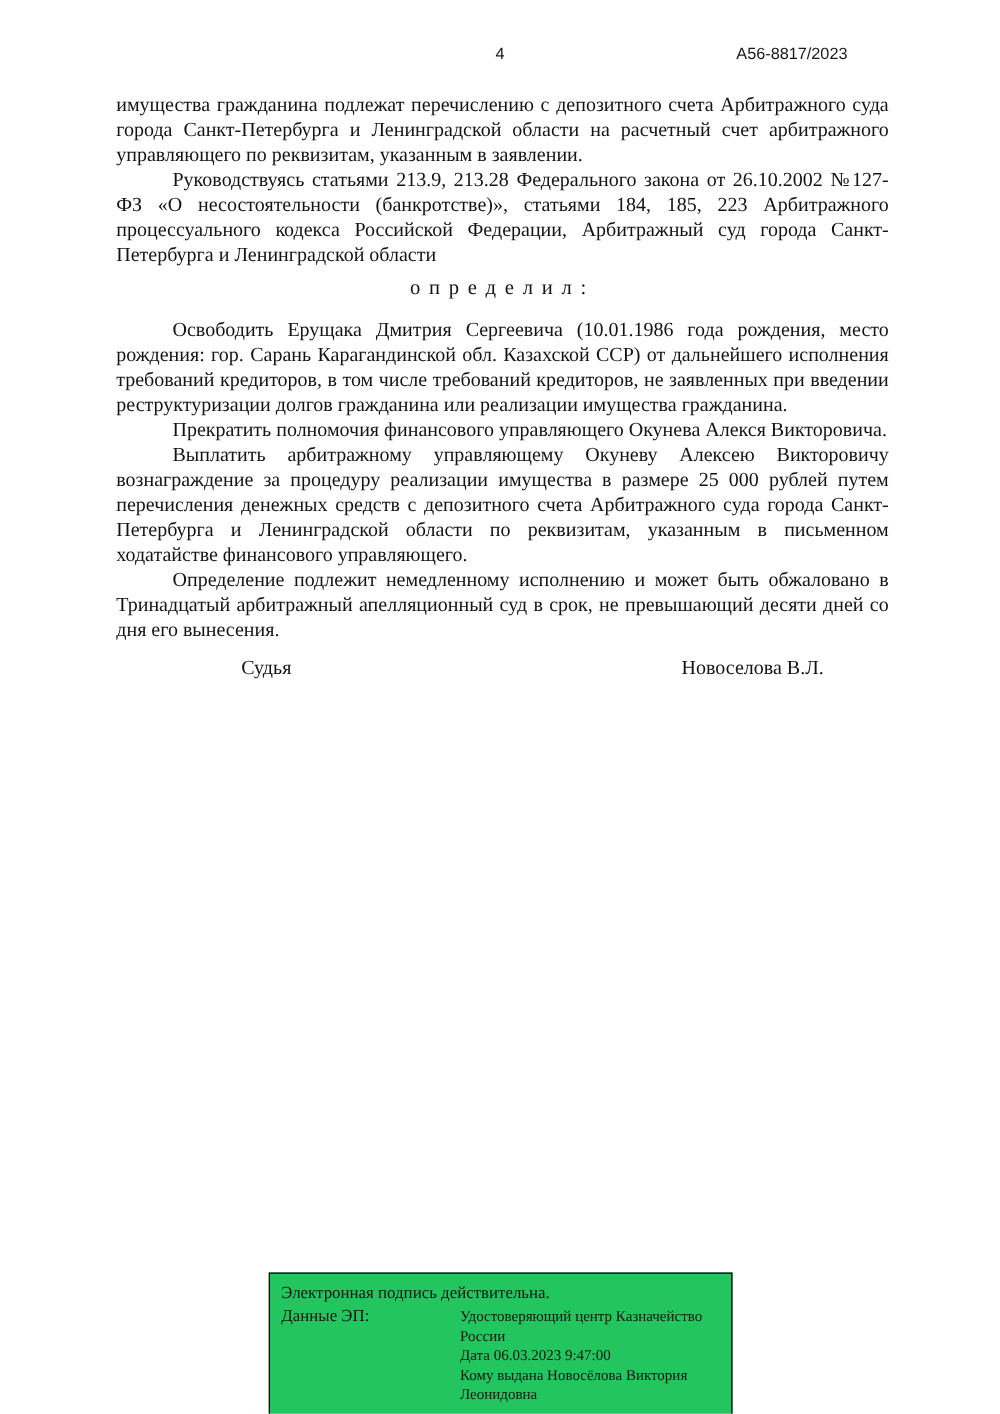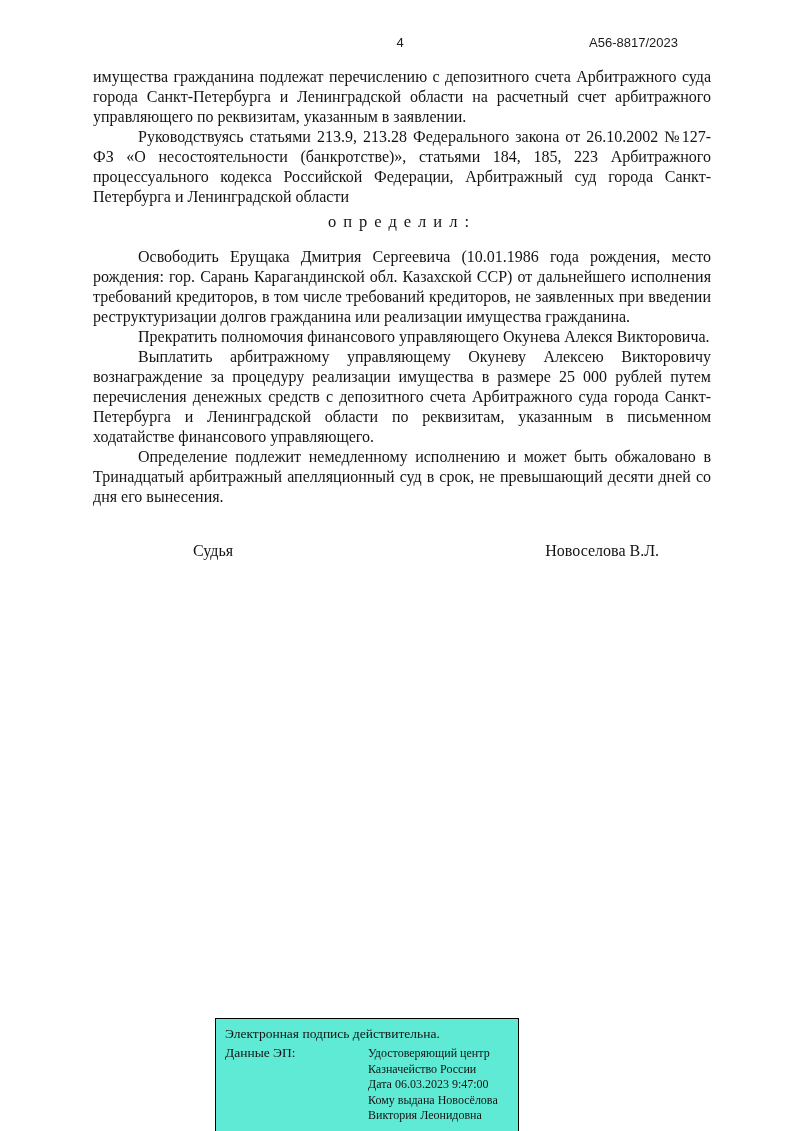--- a/index.html
+++ b/index.html
@@ -29,55 +29,55 @@
     left: 0;
     right: 0;
     text-align: center;
   }
   .case-num {
     position: absolute;
     right: 122px;
   }
   .content {
     position: absolute;
-    top: 67px;
+    top: 75px;
     left: 93px;
     width: 618px;
     font-size: 16px;
     line-height: 20px;
     text-align: justify;
   }
   .para { margin: 0; }
   .para.indent { text-indent: 45px; }
   .ruling-heading {
     text-align: center;
     text-indent: 0;
     font-weight: normal;
     font-size: 16.5px;
     letter-spacing: 7px;
     margin-top: 5px;
     margin-bottom: 15px;
   }
   .signature-row {
     display: flex;
     justify-content: space-between;
-    margin-top: 34px;
+    margin-top: 10px;
     padding-left: 100px;
     padding-right: 52px;
     text-align: left;
   }
   .stamp {
     position: absolute;
     left: 215px;
     top: 1018px;
-    width: 304px;
+    width: 371px;
     min-height: 72px;
     border: 1px solid #000000;
     padding: 6px 9px 7px 9px;
-    background: #5eead4;
+    background: #22c55e;
   }
   .stamp-title {
     font-size: 13.5px;
     line-height: 17px;
     margin-bottom: 3px;
   }
   .stamp-row { display: flex; gap: 48px; }
   .stamp-label {
     font-size: 13.5px;
     line-height: 16px;

